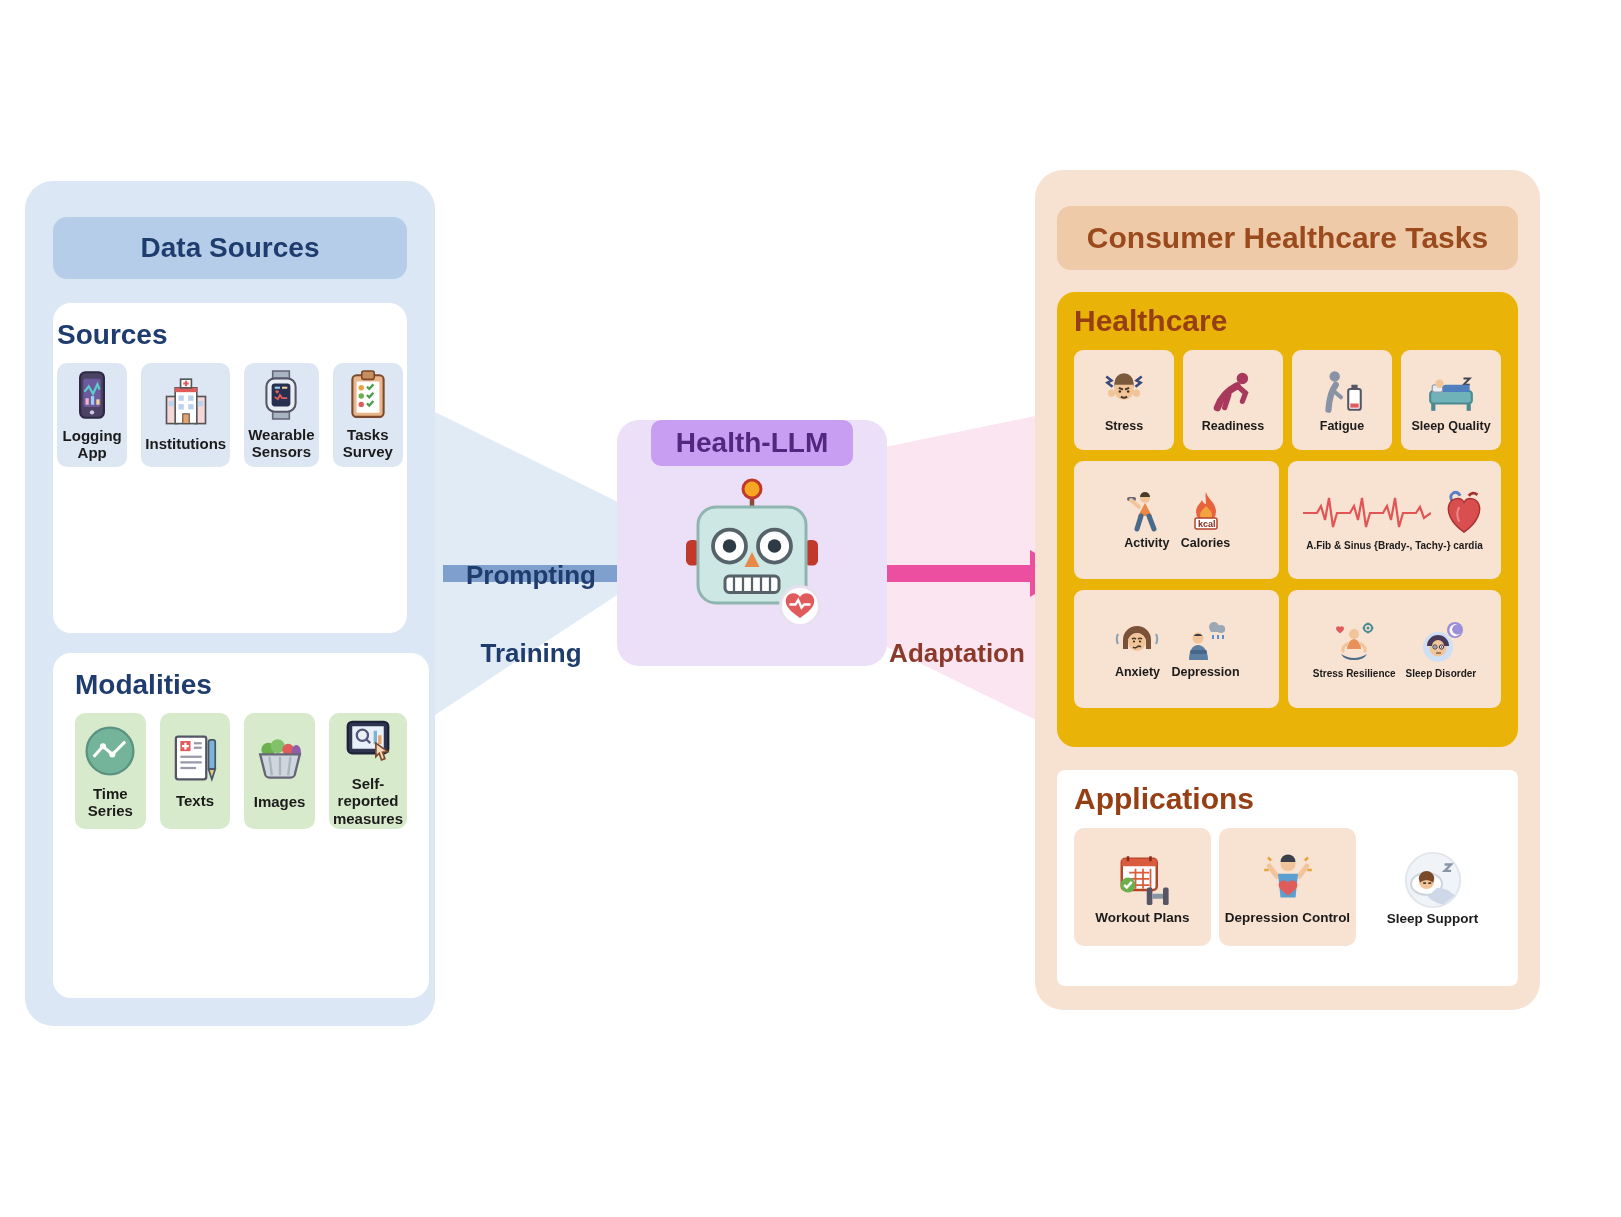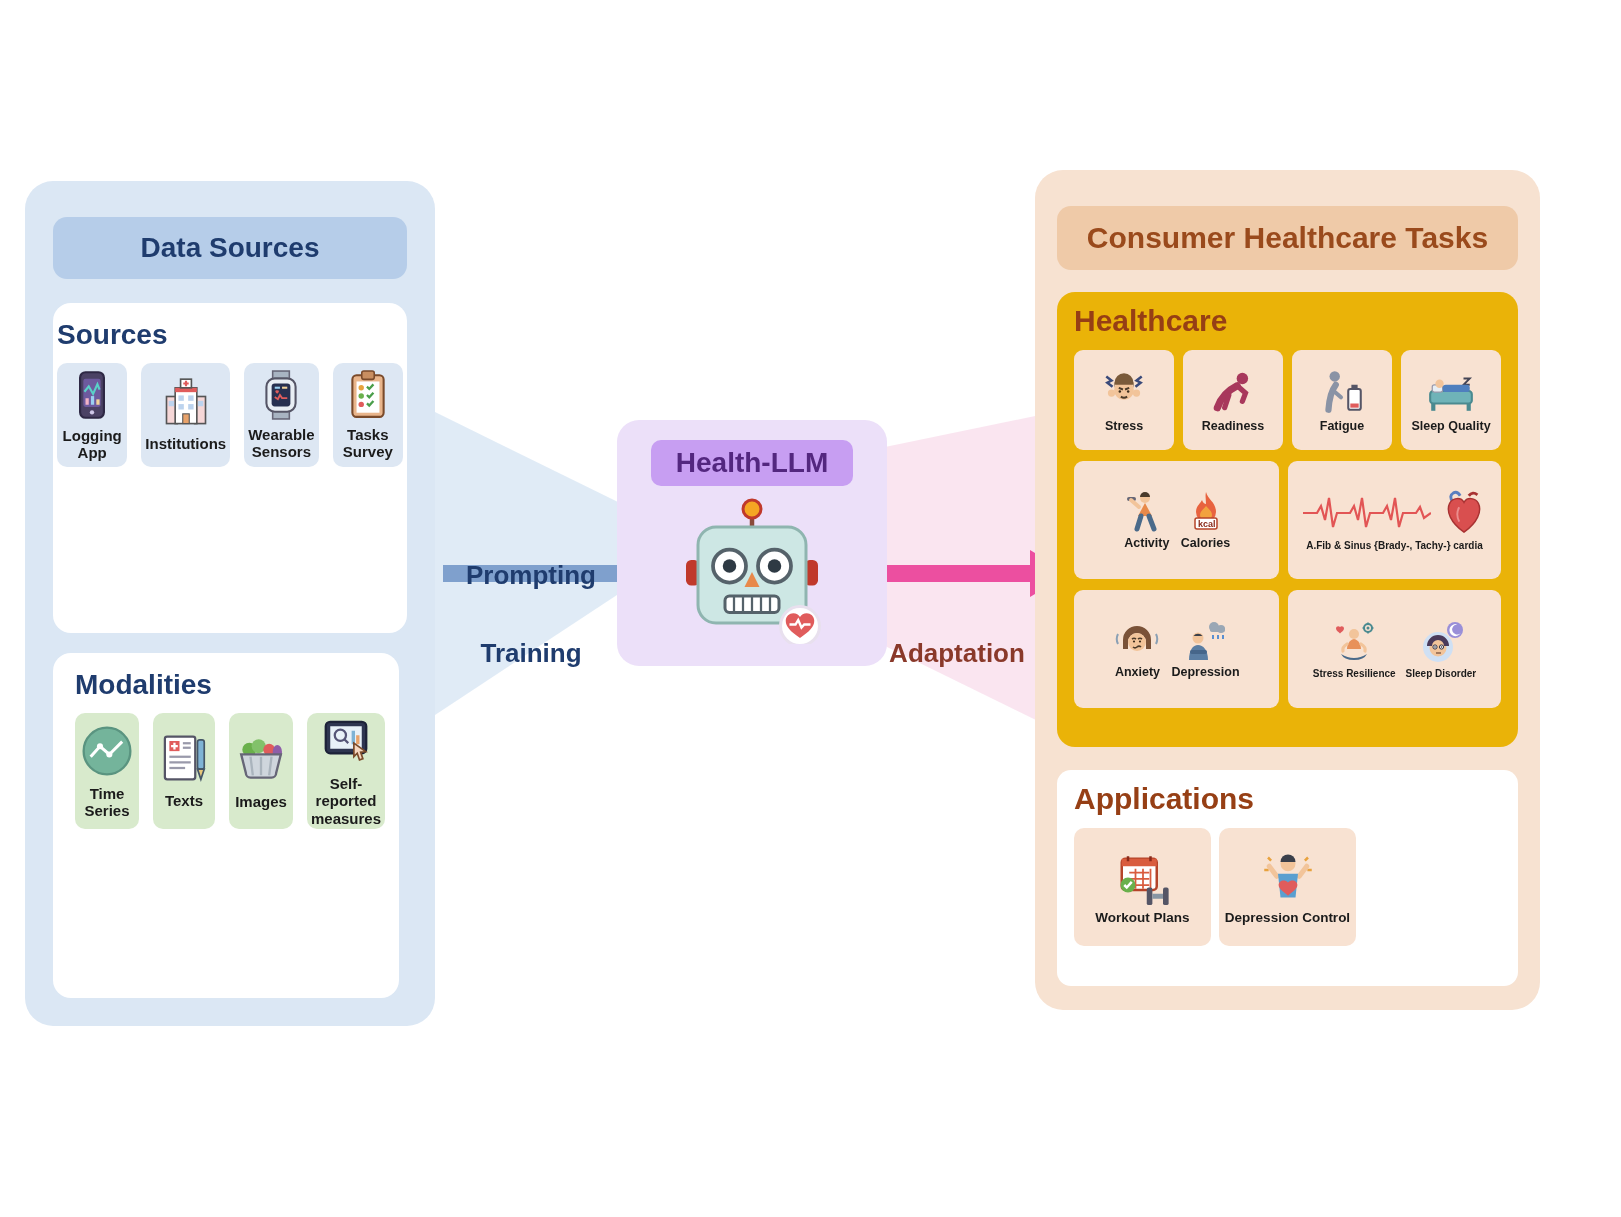--- a/index.html
+++ b/index.html
@@ -8,54 +8,54 @@
   .beams{position:absolute;left:0;top:0;width:1621px;height:1217px;z-index:1;}
 
   
   .panel-left{position:absolute;left:25px;top:181px;width:410px;height:845px;
               background:#dbe7f4;border-radius:28px;z-index:2;}
   .ds-header{position:absolute;left:28px;top:36px;width:354px;height:62px;background:#b6cde9;
              border-radius:14px;display:flex;align-items:center;justify-content:center;
              font-size:28px;font-weight:700;color:#1f3c6e;}
   .sources-box{position:absolute;left:28px;top:122px;width:354px;height:330px;background:#fff;
                border-radius:18px;box-sizing:border-box;padding:16px 4px;}
-  .modalities-box{position:absolute;left:28px;top:472px;width:346px;height:345px;background:#fff;
+  .modalities-box{position:absolute;left:28px;top:472px;width:376px;height:345px;background:#fff;
                border-radius:18px;box-sizing:border-box;padding:16px 22px;}
   .box-title-blue{font-size:28px;font-weight:700;color:#1f3c6e;margin-bottom:12px;}
   .grid2{display:grid;grid-template-columns:1fr 1fr 1fr 1fr;gap:14px;}
   .cell{border-radius:10px;display:flex;flex-direction:column;align-items:center;
         justify-content:center;gap:6px;padding:6px 4px;box-sizing:border-box;}
   .cell-blue{background:#dde7f3;height:104px;}
   .cell-green{background:#d8eacc;height:116px;}
   .cell-label{font-size:15px;font-weight:700;color:#1b1b1b;text-align:center;line-height:1.15;max-width:112px;}
 
   
   .center-box{position:absolute;left:617px;top:420px;width:270px;height:246px;background:#ece0f9;
               border-radius:22px;z-index:2;display:flex;flex-direction:column;align-items:center;
-              padding-top:20px;box-sizing:border-box;}
+              box-sizing:border-box;}
   .center-header{width:202px;height:46px;background:#c79ef2;border-radius:10px;display:flex;
                  align-items:center;justify-content:center;font-size:28px;font-weight:700;color:#53277f;}
   .robot{margin-top:8px;width:150px;height:150px;}
   .arrow-label{position:absolute;z-index:3;font-weight:700;font-size:26px;text-align:center;width:190px;margin-top:48px;}
   .lbl-blue{color:#1f3c6e;}
   .lbl-maroon{color:#8a392a;}
   #prompting{left:436px;top:512px;}
   #training{left:436px;top:590px;}
   #adaptation{left:862px;top:590px;}
 
   
   .panel-right{position:absolute;left:1035px;top:170px;width:505px;height:840px;
                background:#f7e2d1;border-radius:28px;z-index:2;}
   .chc-header{position:absolute;left:22px;top:36px;width:461px;height:64px;background:#efcaa8;
               border-radius:14px;display:flex;align-items:center;justify-content:center;
               font-size:30px;font-weight:700;color:#9a4a1c;}
   .healthcare-box{position:absolute;left:22px;top:122px;width:461px;height:455px;background:#eab308;
                   border-radius:18px;box-sizing:border-box;padding:12px 17px;}
   .apps-box{position:absolute;left:22px;top:600px;width:461px;height:216px;background:#fff;
-            border-radius:14px;box-sizing:border-box;padding:12px 17px;}
+            border-radius:8px;box-sizing:border-box;padding:12px 17px;}
   .box-title-brown{font-size:30px;font-weight:700;color:#963f15;margin-bottom:12px;}
   .hrow{display:flex;gap:9px;margin-bottom:11px;}
   .task-cell{background:#f8e2d2;border-radius:9px;display:flex;flex-direction:column;align-items:center;
              justify-content:center;gap:4px;padding:5px 2px;box-sizing:border-box;}
   .tc-sm{width:100px;height:100px;}
   .tc-wide{width:205px;height:118px;}
   .tc-wide2{width:213px;height:118px;}
   .task-label{font-size:12.5px;font-weight:700;color:#1b1b1b;text-align:center;line-height:1.1;}
   .sub-pair{display:flex;gap:10px;align-items:flex-start;justify-content:center;}
   .sub-item{display:flex;flex-direction:column;align-items:center;}
@@ -475,18 +475,32 @@
               <circle cx="24" cy="11" r="6" fill="#f2c49a"></circle>
               <path d="M18 9.5 a6 6 0 0 1 12 0z" fill="#3a3f4a"></path>
               <path d="M15 21 l-6-8 M33 21 l6-8" stroke="#f2c49a" stroke-width="4" stroke-linecap="round"></path>
               <path d="M16 19 h16 l-2 19 h-12z" fill="#5a9fd0"></path>
               <path d="M24 26 c-3.2-3.2-7.5-1-7.5 2 0 3.2 4.3 5.5 7.5 8.6 3.2-3.1 7.5-5.4 7.5-8.6 0-3-4.3-5.2-7.5-2z" fill="#e05c5c"></path>
             </svg>
           </span>
           <span class="app-label">Depression Control</span>
         </div>
 
+        <div class="app-cell app-white">
+          <span class="icon">
+            <svg width="62" height="62" viewBox="0 0 48 48">
+              <circle cx="24" cy="24" r="21" fill="#f0f3f7" stroke="#e1e6ec" stroke-width="1.5"></circle>
+              <ellipse cx="19" cy="27" rx="12" ry="8.5" fill="#fff" stroke="#ccd4dd" stroke-width="1.5"></ellipse>
+              <circle cx="19" cy="25" r="6" fill="#f2c49a"></circle>
+              <path d="M13 23 a6 6 0 0 1 12 0 l-1 3 q-5-4-10 0z" fill="#7a4a2a"></path>
+              <path d="M16.5 26 q1 1 2 0 M20.5 26 q1 1 2 0" stroke="#4a3a2a" stroke-width="1.2" fill="none"></path>
+              <path d="M27 30 a21 21 0 0 1 14 6 l-9 7 a21 21 0 0 1 -12-6z" fill="#cfd8e8"></path>
+              <path d="M33 12 h5 l-5 5 h5" stroke="#8a95a5" stroke-width="1.8" fill="none"></path>
+            </svg>
+          </span>
+          <span class="app-label">Sleep Support</span>
+        </div>
 
       </div>
     </div>
   </div>
 
 </div>
 
 </body></html>

